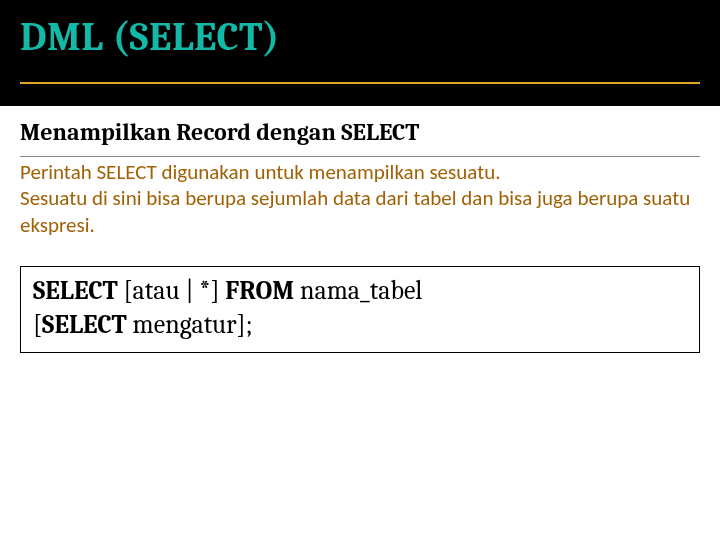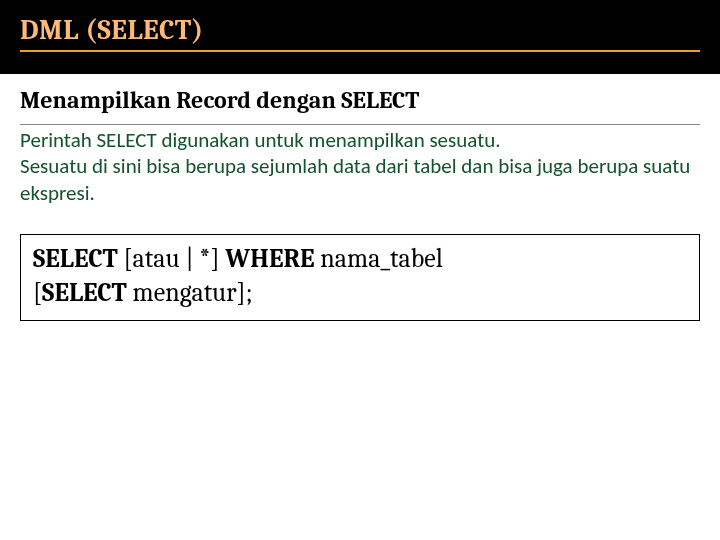--- a/index.html
+++ b/index.html
@@ -10,45 +10,45 @@
     font-family: "Calibri", "Segoe UI", Arial, sans-serif;
     color: #000;
     overflow: hidden;
   }
   .header-bar {
     background: #000000;
     width: 100%;
     padding: 14px 20px 22px 20px;
   }
   .slide-title {
-    color: #fdba74;
-    font-size: 28px;
+    color: #14b8a6;
+    font-size: 40px;
     font-weight: 700;
     letter-spacing: 0.5px;
     border-bottom: 2px solid #e2a629;
-    padding-bottom: 4px;
+    padding-bottom: 22px;
     display: block;
     font-family: "Cambria", Georgia, serif;
   }
   .content {
     padding: 12px 20px 10px 20px;
   }
   .section-heading {
     font-size: 24px;
     font-weight: 700;
     color: #000;
     margin-bottom: 2px;
     border-bottom: 1.5px solid #888;
     padding-bottom: 10px;
     font-family: "Cambria", Georgia, serif;
   }
   .body-text {
     font-size: 21px;
     line-height: 1.25;
-    color: #14532d;
+    color: #a16207;
     margin-top: 2px;
     font-family: "Calibri", "Segoe UI", Arial, sans-serif;
   }
   .syntax-box {
     margin: 18px 20px 0 20px;
     border: 1.5px solid #000;
     padding: 8px 12px 10px 12px;
   }
   .syntax-text {
     font-size: 26px;
@@ -68,15 +68,15 @@
 <div class="content">
   <div class="section-heading">Menampilkan Record dengan SELECT</div>
   <div class="body-text">
     <span>Perintah SELECT digunakan untuk menampilkan sesuatu.</span><br>
     <span>Sesuatu di sini  bisa berupa sejumlah data dari tabel  dan bisa juga berupa suatu ekspresi.</span><br>
   </div>
 </div>
 
 <div class="syntax-box">
   <div class="syntax-text">
-    <span class="kw">SELECT</span><span> [atau | *] </span><span class="kw">WHERE</span><span> nama_tabel </span><br><span>[</span><span class="kw">SELECT</span><span> mengatur</span><span>];</span>
+    <span class="kw">SELECT</span><span> [atau | *] </span><span class="kw">FROM</span><span> nama_tabel </span><br><span>[</span><span class="kw">SELECT</span><span> mengatur</span><span>];</span>
   </div>
 </div>
 
 </body></html>

